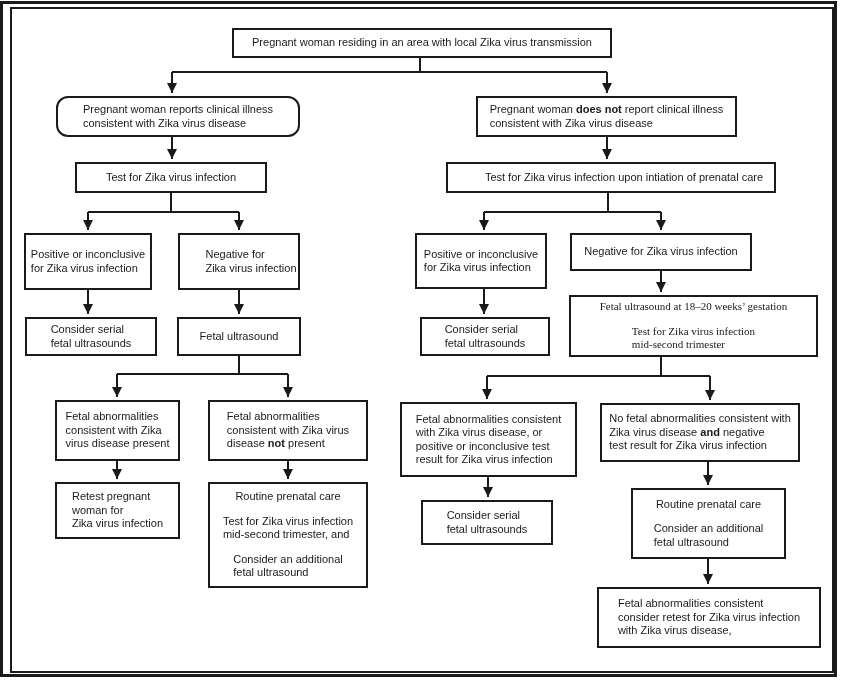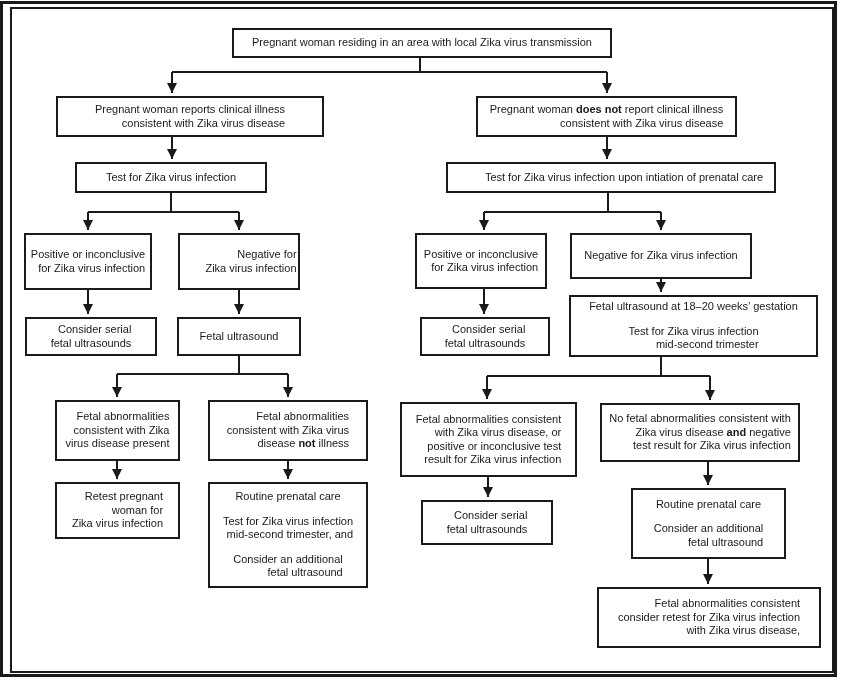--- a/index.html
+++ b/index.html
@@ -3,21 +3,21 @@
 <meta charset="utf-8">
 <style>
   html,body{margin:0;padding:0;background:#ffffff;}
   #stage{position:relative;width:843px;height:684px;background:#ffffff;overflow:hidden;
          font-family:"Liberation Sans","DejaVu Sans",sans-serif;color:#1a1a1a;}
   .frame-outer{position:absolute;left:0;top:1px;right:6px;bottom:7px;border:3px solid #1a1a1a;}
   .frame-inner{position:absolute;left:10px;top:7px;right:9px;bottom:11px;border:2px solid #1a1a1a;}
   #connectors{position:absolute;left:0;top:0;z-index:1;}
   .node{position:absolute;border:2px solid #1a1a1a;background:#ffffff;box-sizing:border-box;
         display:flex;flex-direction:column;align-items:center;justify-content:center;
-        text-align:right;font-size:11px;line-height:13.5px;z-index:2;padding:2px;}
+        text-align:left;font-size:11px;line-height:13.5px;z-index:2;padding:2px;}
   .node p{margin:0;}
   .node p + p{margin-top:11px;}
   .ln{display:block;white-space:nowrap;}
   .em{font-weight:bold;}
 </style>
 </head>
 <body>
 
 <div id="stage">
   <div class="frame-outer"></div>
@@ -60,21 +60,21 @@
       <line x1="708" y1="559" x2="708" y2="584" marker-end="url(#arrow)"></line>
     </g>
   </svg>
 
   <div class="node" style="left:232px;top:28px;width:380px;height:30px;">
       <p>
         <span class="ln"><span>Pregnant woman residing in an area with local Zika virus transmission</span></span>
       </p>
     </div>
 
-  <div class="node" style="left:56px;top:96px;width:268px;height:41px;">
+  <div class="node" style="left:56px;top:96px;width:244px;height:41px;border-radius:12px;">
       <p>
         <span class="ln"><span>Pregnant woman reports clinical illness</span></span>
         <span class="ln"><span>consistent with Zika virus disease</span></span>
       </p>
     </div>
   <div class="node" style="left:476px;top:96px;width:261px;height:41px;">
       <p>
         <span class="ln"><span>Pregnant woman </span><span class="em">does not</span><span> report clinical illness</span></span>
         <span class="ln"><span>consistent with Zika virus disease</span></span>
       </p>
@@ -120,21 +120,21 @@
       <p>
         <span class="ln"><span>Fetal abnormalities</span></span>
         <span class="ln"><span>consistent with Zika</span></span>
         <span class="ln"><span>virus disease present</span></span>
       </p>
     </div>
   <div class="node" style="left:208px;top:400px;width:160px;height:61px;">
       <p>
         <span class="ln"><span>Fetal abnormalities</span></span>
         <span class="ln"><span>consistent with Zika virus</span></span>
-        <span class="ln"><span>disease </span><span class="em">not</span><span> illness</span></span>
+        <span class="ln"><span>disease </span><span class="em">not</span><span> present</span></span>
       </p>
     </div>
 
   <div class="node" style="left:55px;top:482px;width:125px;height:57px;">
       <p>
         <span class="ln"><span>Retest pregnant</span></span>
         <span class="ln"><span>woman for</span></span>
         <span class="ln"><span>Zika virus infection</span></span>
       </p>
     </div>
@@ -151,33 +151,33 @@
         <span class="ln"><span>fetal ultrasound</span></span>
       </p>
     </div>
 
   <div class="node" style="left:415px;top:233px;width:132px;height:56px;">
       <p>
         <span class="ln"><span>Positive or inconclusive</span></span>
         <span class="ln"><span>for Zika virus infection</span></span>
       </p>
     </div>
-  <div class="node" style="left:570px;top:233px;width:182px;height:46px;">
+  <div class="node" style="left:570px;top:233px;width:182px;height:38px;">
       <p>
         <span class="ln"><span>Negative for Zika virus infection</span></span>
       </p>
     </div>
 
   <div class="node" style="left:420px;top:317px;width:130px;height:39px;">
       <p>
         <span class="ln"><span>Consider serial</span></span>
         <span class="ln"><span>fetal ultrasounds</span></span>
       </p>
     </div>
-  <div class="node" style="left:569px;top:295px;width:249px;height:62px;">
+  <div class="node" style="left:569px;top:295px;width:249px;height:62px;font-family:Liberation Serif, serif;">
       <p>
         <span class="ln"><span>Fetal ultrasound at 18–20 weeks’ gestation</span></span>
       </p>
       <p>
         <span class="ln"><span>Test for Zika virus infection</span></span>
         <span class="ln"><span>mid-second trimester</span></span>
       </p>
     </div>
 
   <div class="node" style="left:400px;top:402px;width:177px;height:75px;">

